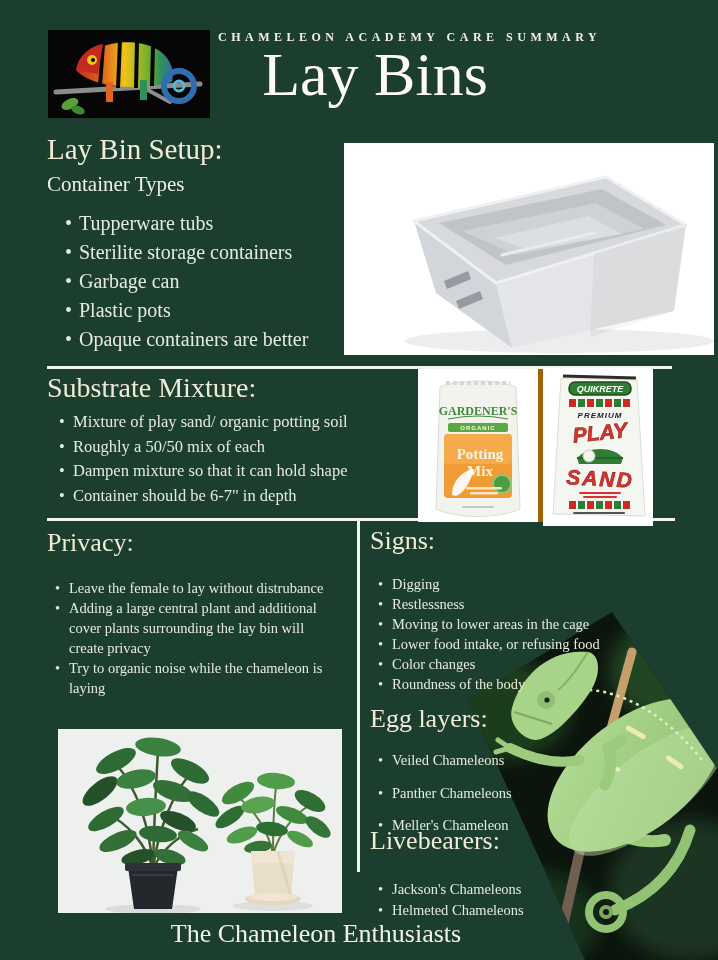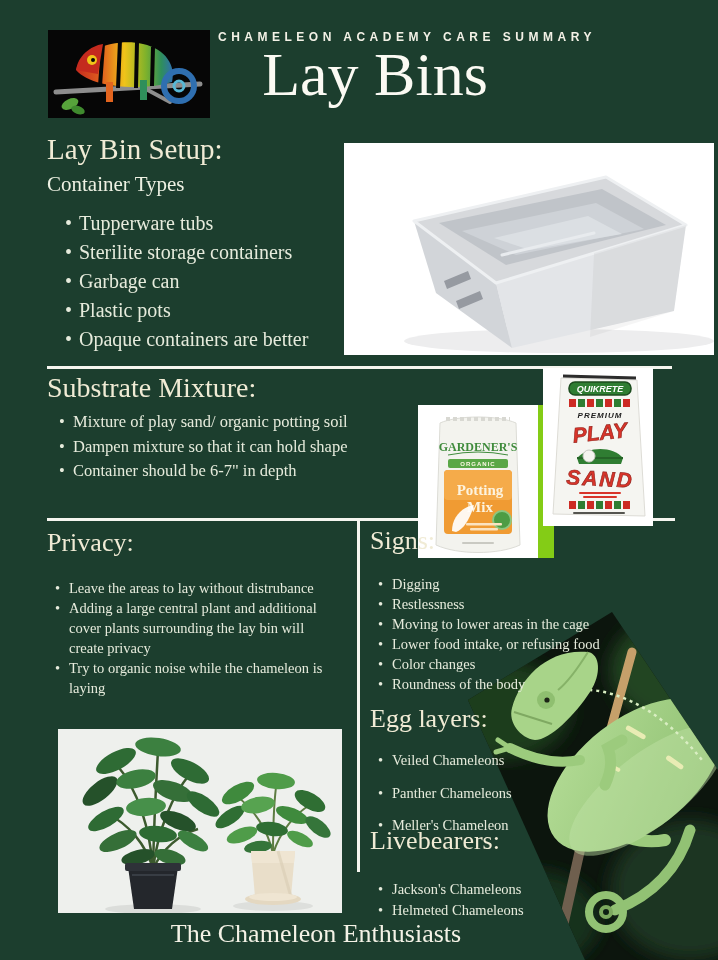--- a/index.html
+++ b/index.html
@@ -6,21 +6,21 @@
   .canvas{
     position:relative;width:718px;height:960px;overflow:hidden;
     background:#1c3e2e;
     font-family:"Liberation Serif",serif;
   }
   .abs{position:absolute;}
   
   .logo{left:48px;top:30px;width:162px;height:88px;z-index:3;}
   .eyebrow{
     left:218px;top:30px;width:480px;z-index:3;
-    font-family:Liberation Sans, sans-serif;font-weight:bold;
+    font-family:Liberation Serif, serif;font-weight:bold;
     font-size:12px;letter-spacing:4.5px;color:#f3f1e6;
   }
   .title{
     left:200px;top:40px;width:350px;text-align:center;z-index:3;
     font-size:62px;line-height:1.1;color:#fbfaf3;
   }
   
   .sec{z-index:6;color:#e6ebdc;}
   .sec h2{margin:0;font-weight:normal;color:#f0ebd5;}
   .sec ul{margin:0;padding:0;list-style:none;}
@@ -63,21 +63,21 @@
     font-size:26px;color:#f4f2e6;
   }
   
   .rule-h{background:#f5f5ef;height:3px;z-index:2;}
   .rule-1{left:47px;top:366px;width:625px;}
   .rule-2{left:47px;top:518px;width:628px;}
   .rule-v{left:357px;top:518px;width:3px;height:354px;background:#f5f5ef;z-index:2;}
   
   .img{z-index:4;overflow:hidden;}
   .img-bin{left:344px;top:143px;width:370px;height:212px;background:#fff;}
-  .img-potting{left:418px;top:369px;width:136px;height:153px;background:#84cc16;margin-top:36px;}
+  .img-potting{left:418px;top:369px;width:136px;height:153px;background:#a16207;}
   .img-sand{left:543px;top:368px;width:110px;height:158px;background:#fff;}
   .img-plants{left:58px;top:729px;width:284px;height:184px;background:#eef0ed;}
   .photo{
     left:440px;top:590px;width:278px;height:370px;z-index:1;
     clip-path:polygon(172px 22px,278px 180px,278px 370px,145px 370px,28px 110px);
   }
   svg{display:block;}
 </style>
 </head>
 <body>
@@ -201,20 +201,21 @@
   </div>
 
   <div class="abs rule-h rule-1"></div>
   <div class="abs rule-h rule-2"></div>
   <div class="abs rule-v"></div>
 
   <div class="abs sec sec-substrate">
     <h2>Substrate Mixture:</h2>
     <ul>
       <li>Mixture of play sand/ organic potting soil</li>
+      <li>Roughly a 50/50 mix of each</li>
       <li>Dampen mixture so that it can hold shape</li>
       <li>Container should be 6-7" in depth</li>
     </ul>
   </div>
 
   <div class="abs img img-potting">
     <svg width="120" height="153" viewBox="0 0 120 153">
       <rect width="120" height="153" fill="#ffffff"></rect>
       <path d="M22,18 C40,10 80,10 98,18 L102,140 C80,150 40,150 18,140 Z" fill="#f3f3ee" stroke="#dcdcd6" stroke-width="1"></path>
       <path d="M28,14 L92,14" stroke="#d8d8d2" stroke-width="4" stroke-dasharray="4 3"></path>
@@ -267,21 +268,21 @@
           <rect x="71" y="133" width="7" height="8" fill="#2f7d32"></rect>
         <rect x="80" y="133" width="7" height="8" fill="#cc2b24"></rect>
       </g>
       <rect x="30" y="144" width="52" height="2" rx="1" fill="#555550"></rect>
     </svg>
   </div>
 
   <div class="abs sec sec-privacy">
     <h2>Privacy:</h2>
     <ul>
-      <li>Leave the areas to lay without distrubance</li>
+      <li>Leave the female to lay without distrubance</li>
       <li>Adding a large central plant and additional cover plants surrounding the lay bin will create privacy</li>
       <li>Try to organic noise while the chameleon is laying</li>
     </ul>
   </div>
 
   <div class="abs sec sec-signs">
     <h2>Signs:</h2>
     <ul>
       <li>Digging</li>
       <li>Restlessness</li>

